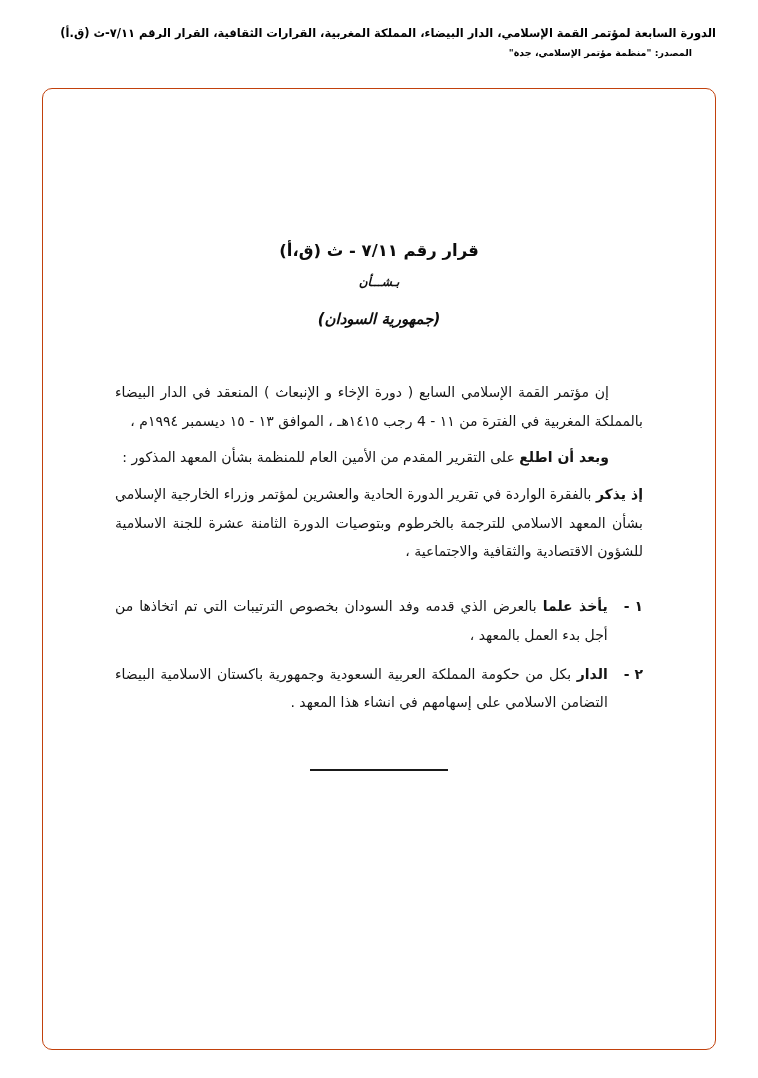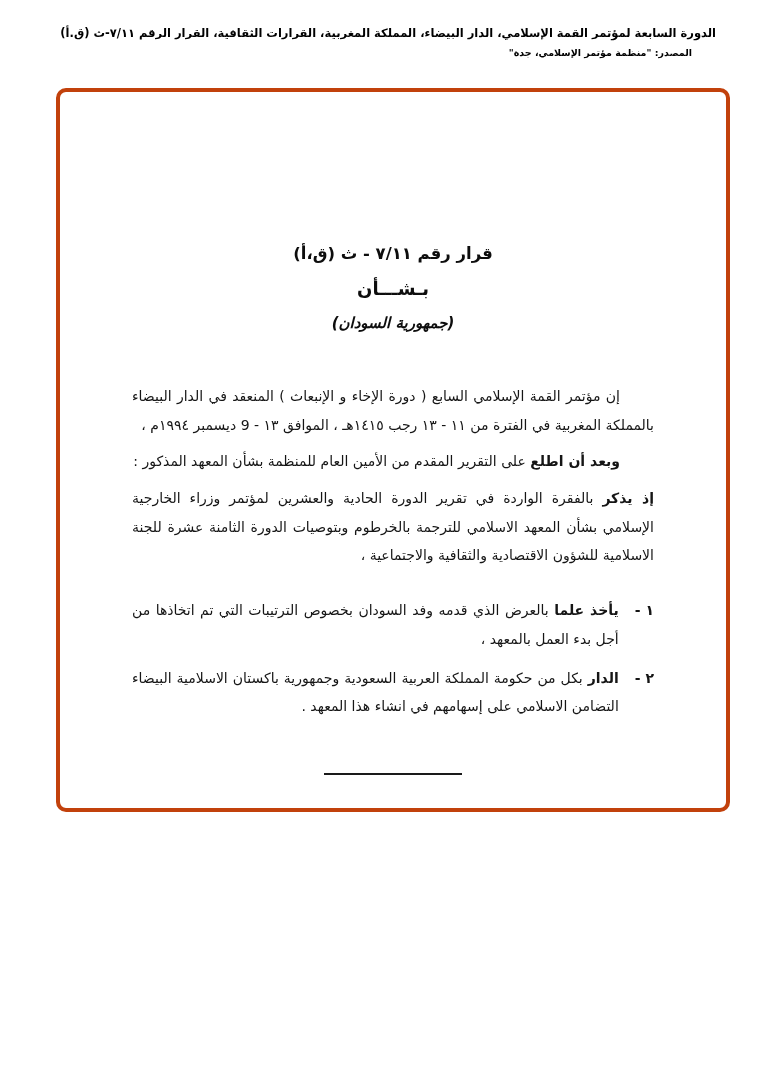--- a/index.html
+++ b/index.html
@@ -11,31 +11,31 @@
     overflow: hidden;
   }
   .page { position: relative; width: 758px; height: 1078px; direction: rtl; }
 
   .header { position: absolute; top: 26px; right: 42px; left: 54px; text-align: right; }
   .header-line1 { font-size: 11.5px; font-weight: bold; color: #000; }
   .header-line2 { font-size: 9.5px; font-weight: bold; color: #000; margin-top: 7px; margin-right: 24px; }
   .header-line2 .src-val { font-weight: bold; }
 
   .doc-frame {
-    position: absolute; top: 88px; left: 56px;
-    width: 674px; height: 724px;
-    border: 4px solid #c2410c;
+    position: absolute; top: 88px; left: 42px;
+    width: 674px; height: 962px;
+    border: 1px solid #c2410c;
     border-radius: 10px;
     background: #ffffff;
   }
   .doc-content { padding: 152px 72px 0 72px; }
 
   .title-block { text-align: center; font-weight: bold; color: #0d0d0d; }
   .doc-title   { font-size: 16.5px; margin-bottom: 15px; }
-  .doc-about   { font-size: 18px;   margin-bottom: 15px; letter-spacing: 2px; }
+  .doc-about   { font-size: 12px;   margin-bottom: 21px; letter-spacing: 2px; font-style: italic; }
   .doc-subject { font-size: 15.5px; margin-bottom: 13px; }
   .doc-country { font-size: 15px; font-style: italic; }
 
   .body-text { margin-top: 50px; font-size: 14px; line-height: 2.05; text-align: justify; color: #151515; }
   .para { margin-bottom: 8px; }
   .para.indent { text-indent: 34px; }
   .lead { font-weight: bold; }
 
   .items { margin-top: 26px; }
   .item { display: flex; gap: 16px; margin-bottom: 10px; }
@@ -62,21 +62,21 @@
 
       <div class="title-block">
         <div class="doc-title">قرار رقم ٧/١١ - ث (ق،أ)</div>
         <div class="doc-about">بـشـــأن</div>
         <div class="doc-country">(جمهورية السودان)</div>
       </div>
 
       <div class="body-text">
 
         <p class="para indent">
-          <span>إن مؤتمر القمة الإسلامي السابع ( دورة الإخاء و الإنبعاث ) المنعقد في الدار البيضاء بالمملكة المغربية في الفترة من ١١ - ١٣ رجب ١٤١٥هـ ، الموافق ١٣ - 9 ديسمبر ١٩٩٤م ،</span>
+          <span>إن مؤتمر القمة الإسلامي السابع ( دورة الإخاء و الإنبعاث ) المنعقد في الدار البيضاء بالمملكة المغربية في الفترة من ١١ - 4 رجب ١٤١٥هـ ، الموافق ١٣ - ١٥ ديسمبر ١٩٩٤م ،</span>
         </p>
 
         <p class="para indent">
           <span class="lead">وبعد أن اطلع</span>
           <span>على التقرير المقدم من الأمين العام للمنظمة بشأن المعهد المذكور :</span>
         </p>
 
         <p class="para">
           <span class="lead">إذ يذكر</span>
           <span>بالفقرة الواردة في تقرير الدورة الحادية والعشرين لمؤتمر وزراء الخارجية الإسلامي بشأن المعهد الاسلامي للترجمة بالخرطوم وبتوصيات الدورة الثامنة عشرة للجنة الاسلامية للشؤون الاقتصادية والثقافية والاجتماعية ،</span>

